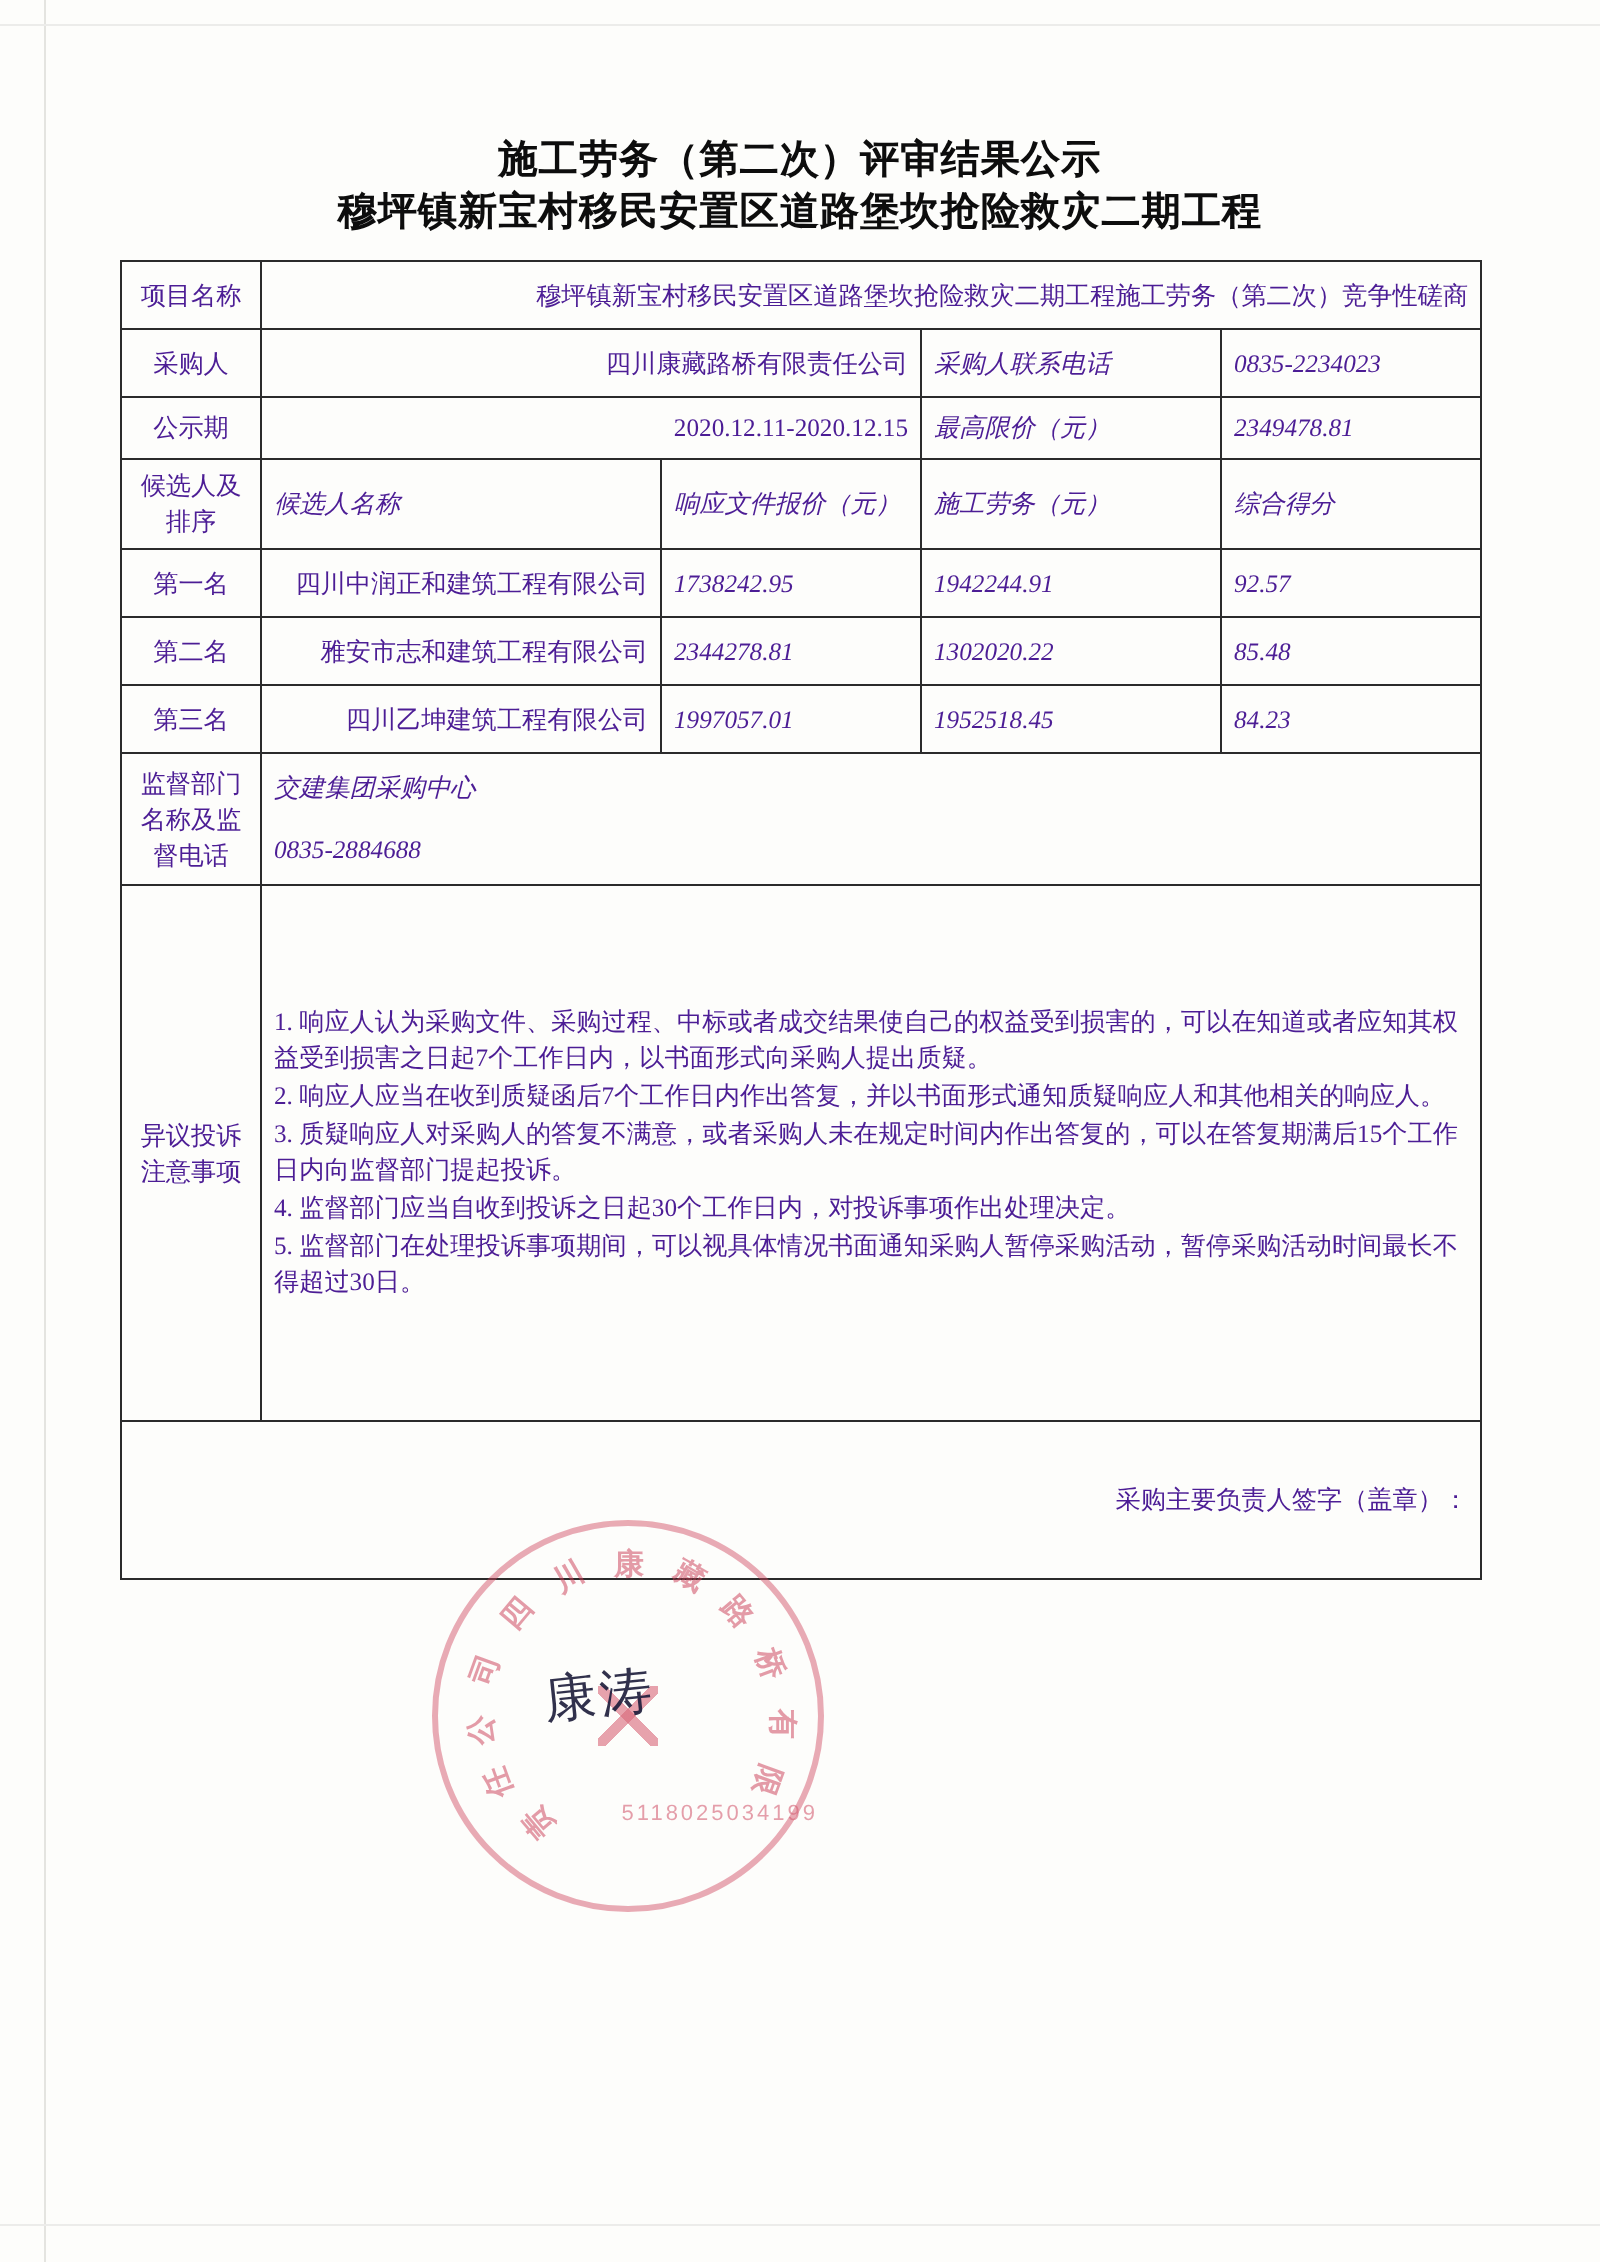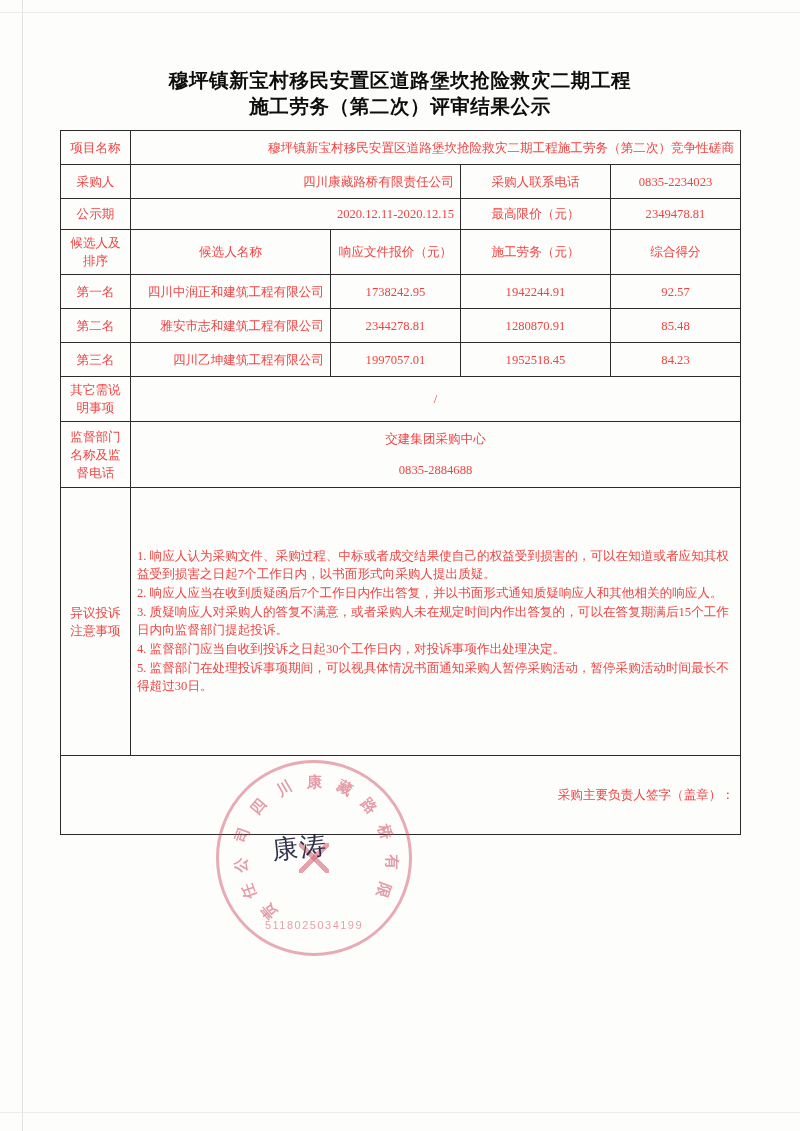--- a/index.html
+++ b/index.html
@@ -61,37 +61,38 @@
     width: 680px;
     border-collapse: collapse;
     table-layout: fixed;
   }
   table.main td {
     border: 1px solid #2b2b2b;
     font-size: 12.6px;
     line-height: 18px;
     padding: 4px 6px;
     vertical-align: middle;
-    color: #ef4444;
+    color: #4c1d95;
   }
   .lbl {
     text-align: center;
     white-space: nowrap;
   }
   .lbl-wrap {
     text-align: center;
     line-height: 17px;
     margin-top: 40px;
   }
   .val {
     text-align: right;
     padding-left: 8px;
   }
   .ctr {
-    text-align: center;
+    text-align: left;
+    font-style: italic;
   }
   .rowh { height: 34px; }
   .rowh-s { height: 31px; margin-top: 20px; }
 
   .notice-cell {
     text-align: left;
     padding: 10px 12px 10px 12px;
     line-height: 21.5px;
     font-size: 12.7px;
     vertical-align: top;
@@ -143,23 +144,23 @@
     letter-spacing: 1px;
   }
   .seal-ch {
     position: absolute;
     transform-origin: center center;
     white-space: nowrap;
   }
   .seal-num {
     position: absolute;
     left: 0;
-    top: 156px;
+    top: 138px;
     width: 190px;
-    text-align: center;
+    text-align: right;
     font-size: 11px;
     color: rgba(203, 62, 86, 0.6);
     letter-spacing: 1.5px;
     font-family: "Liberation Sans", sans-serif;
   }
   .signature {
     position: absolute;
     left: 272px;
     top: 830px;
     font-size: 26px;
@@ -172,22 +173,22 @@
 </style>
 </head>
 <body>
 
 <div class="page">
   <div class="scan-edge-left"></div>
   <div class="scan-edge-top"></div>
   <div class="scan-edge-bottom"></div>
 
   <div class="title-block">
+    <div class="title-line">施工劳务（第二次）评审结果公示</div>
     <div class="title-line">穆坪镇新宝村移民安置区道路堡坎抢险救灾二期工程</div>
-    <div class="title-line">施工劳务（第二次）评审结果公示</div>
   </div>
 
   <table class="main">
     <colgroup>
       <col style="width:70px">
       <col style="width:200px">
       <col style="width:130px">
       <col style="width:150px">
       <col style="width:130px">
     </colgroup>
@@ -223,38 +224,31 @@
         <td class="lbl">第一名</td>
         <td class="val">四川中润正和建筑工程有限公司</td>
         <td class="ctr">1738242.95</td>
         <td class="ctr">1942244.91</td>
         <td class="ctr">92.57</td>
       </tr>
       <tr class="rowh">
         <td class="lbl">第二名</td>
         <td class="val">雅安市志和建筑工程有限公司</td>
         <td class="ctr">2344278.81</td>
-        <td class="ctr">1280870.91</td>
+        <td class="ctr">1302020.22</td>
         <td class="ctr">85.48</td>
       </tr>
       <tr class="rowh">
         <td class="lbl">第三名</td>
         <td class="val">四川乙坤建筑工程有限公司</td>
         <td class="ctr">1997057.01</td>
         <td class="ctr">1952518.45</td>
         <td class="ctr">84.23</td>
       </tr>
 
-      <tr style="height:44px">
-        <td class="lbl-wrap">
-          <div>其它需说</div>
-          <div>明事项</div>
-        </td>
-        <td class="ctr" colspan="4">/</td>
-      </tr>
 
       <tr style="height:66px">
         <td class="lbl-wrap">
           <div>监督部门</div>
           <div>名称及监</div>
           <div>督电话</div>
         </td>
         <td class="ctr" colspan="4">
           <div>交建集团采购中心</div>
           <div style="margin-top:13px">0835-2884688</div>

